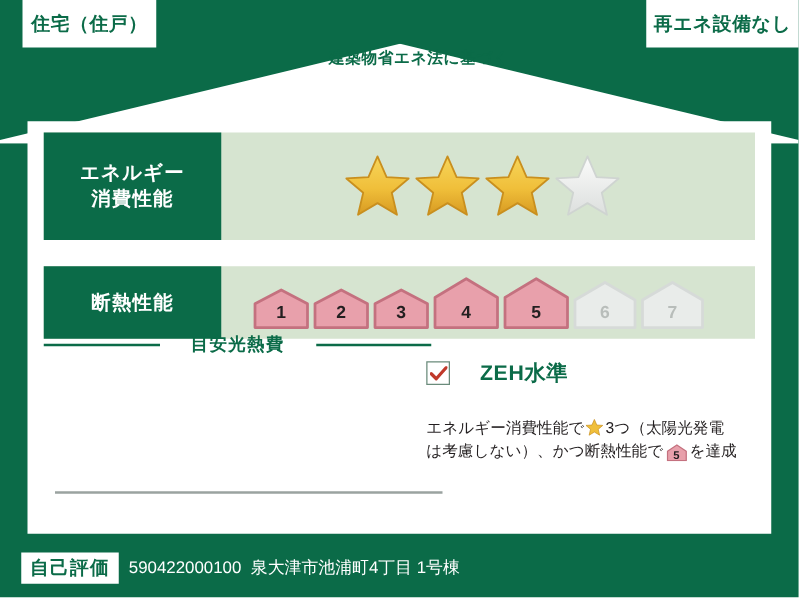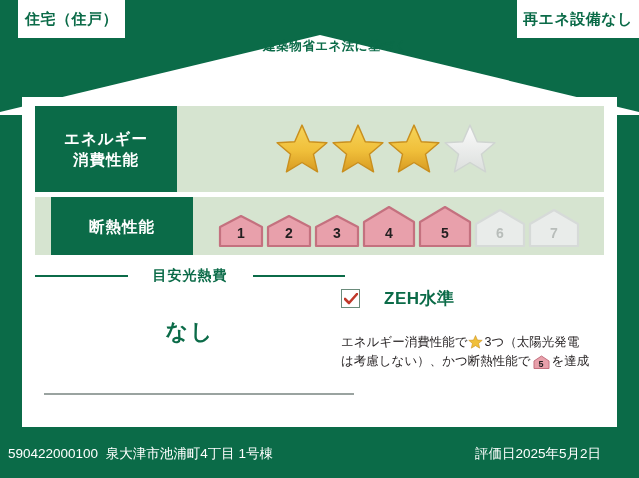--- a/index.html
+++ b/index.html
@@ -73,21 +73,21 @@
 
   
   .perf-row {
     position: absolute;
     left: 13px;
     width: 569px;
     display: flex;
     background: #d6e4d0;
   }
   #row-energy    { top: 9px;  height: 86px; }
-  #row-insulation{ top: 100px; height: 58px; padding-left: 16px; }
+  #row-insulation{ top: 116px; height: 58px; }
 
   .row-label {
     background: #0b6b48;
     color: #ffffff;
     font-weight: bold;
     font-size: 15.5px;
     line-height: 21px;
     letter-spacing: 1px;
     display: flex;
     align-items: center;
@@ -323,21 +323,20 @@
           </div>
       </div>
     </div>
 
     <div id="cost-block">
       <div class="divider-head">
         <div class="line"></div>
         <div id="cost-title">目安光熱費</div>
         <div class="line"></div>
       </div>
-      <div id="cost-value">なし</div>
     </div>
     <div id="cost-rule"></div>
 
     <div id="zeh-block">
       <div class="zeh-head">
         <div class="checkbox">
           <svg width="14" height="12" viewBox="0 0 14 12">
             <path d="M1 6 L5 10 L13 1" fill="none" stroke="#c0392b" stroke-width="2.6" stroke-linecap="round" stroke-linejoin="round"></path>
           </svg>
         </div>
@@ -347,20 +346,20 @@
         <span>エネルギー消費性能で</span><svg class="inline-star" width="15" height="14" viewBox="0 0 52 50">
             <polygon points="26,2 33,18 50,19 37,30 41,47 26,38 11,47 15,30 2,19 19,18" fill="#f0bf3a" stroke="#c98f1e" stroke-width="2" stroke-linejoin="round"></polygon>
           </svg><span>3つ（太陽光発電</span><br><span>は考慮しない）、かつ断熱性能で</span><span class="inline-house"><svg width="17" height="14" viewBox="0 0 34 28">
               <path d="M2 27 L2 12 L17 2 L32 12 L32 27 Z" fill="#e8a0ab" stroke="#c4717f" stroke-width="2" stroke-linejoin="round"></path>
             </svg><span>5</span></span><span>を達成</span>
       </div>
     </div>
   </div>
 
   <div id="footer">
+    <div id="footer-badge">自己評価</div>
     <div id="footer-id">
       <span>590422000100</span>
       &nbsp;<span>泉大津市池浦町4丁目 1号棟</span>
     </div>
-    <div id="footer-date">評価日2025年5月2日</div>
   </div>
 
 </div>
 
 </body></html>

